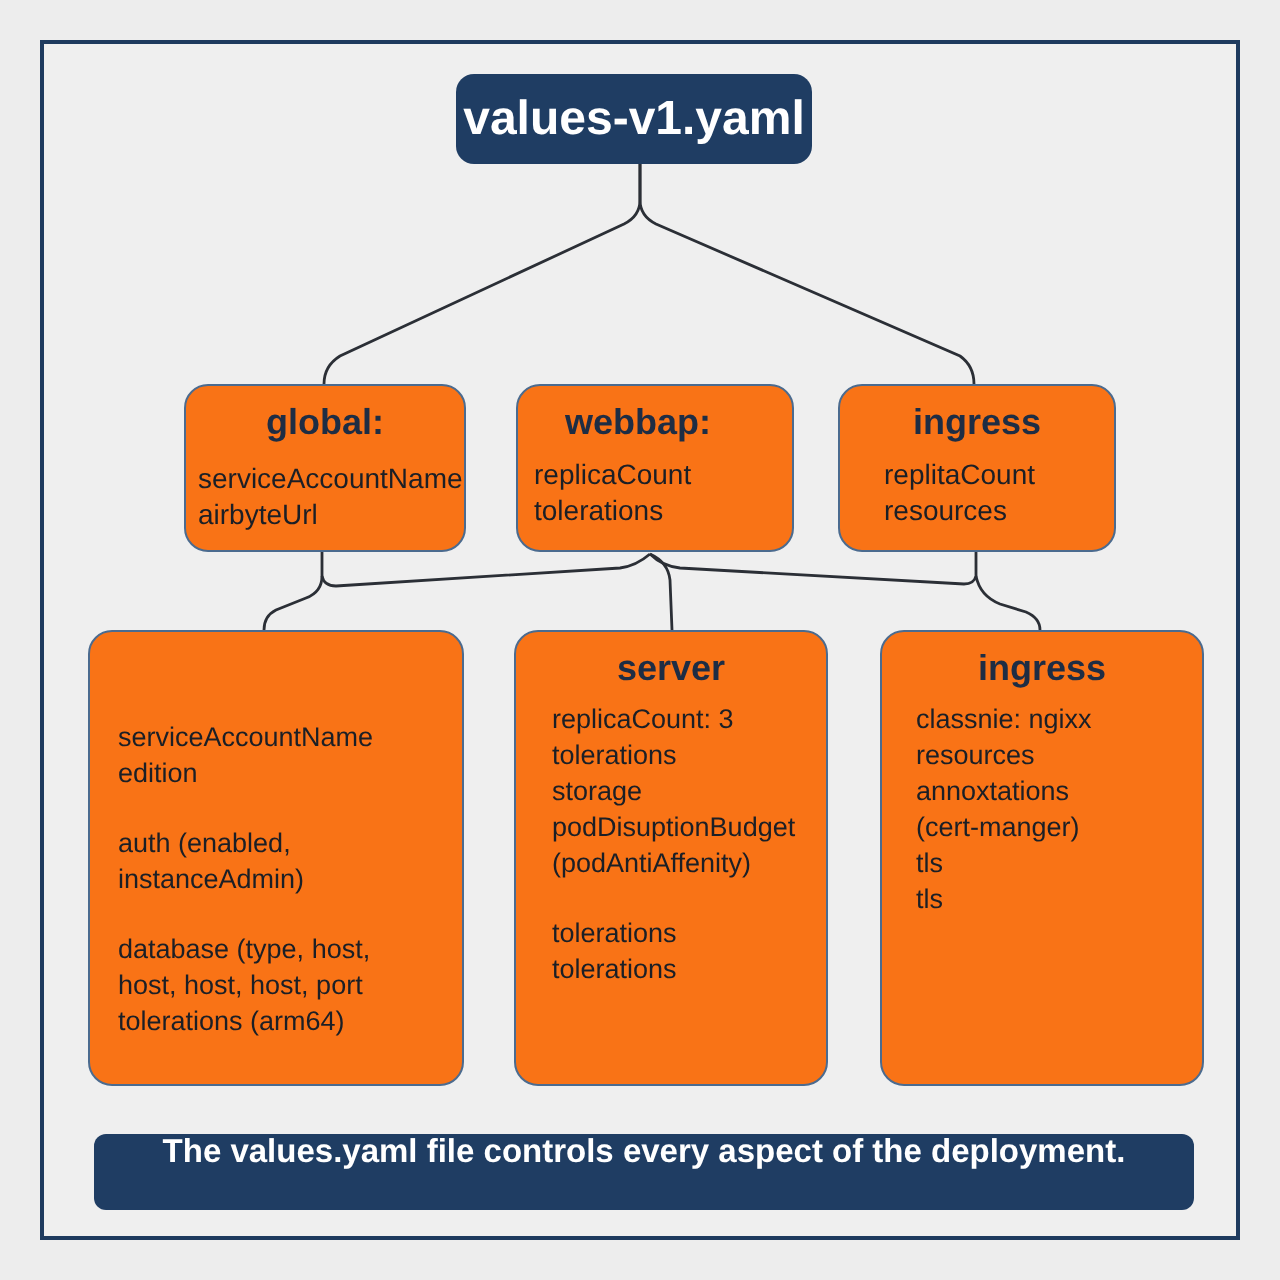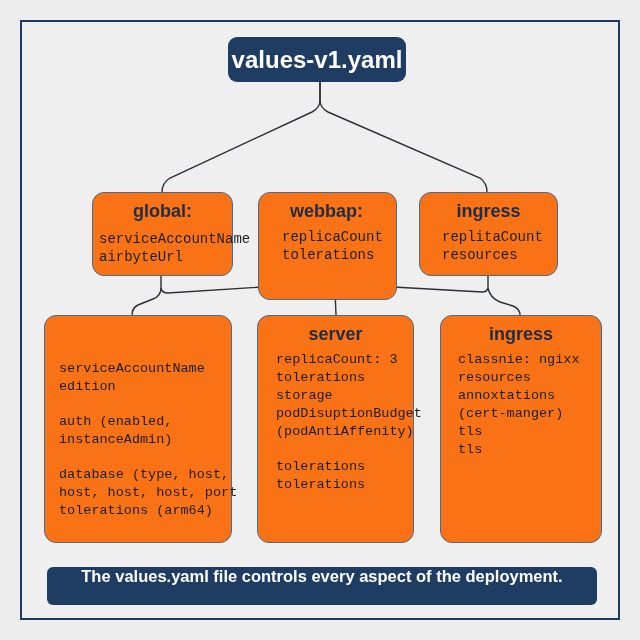--- a/index.html
+++ b/index.html
@@ -20,21 +20,21 @@
   }
   .root {
     position: absolute; left: 228px; top: 37px; width: 178px; height: 45px;
     background: #1f3d63; border-radius: 9px; color: #fff;
     font-weight: bold; font-size: 24px; display: flex; align-items: center; justify-content: center;
   }
   .title {
     font-weight: bold; font-size: 18px; color: #1e2d44; text-align: center;
     display: block;
   }
-  .items { display: block; font-size: 13.5px; line-height: 18px; color: #1b1f26; font-family: Liberation Mono, monospace; }
+  .items { display: block; font-size: 13.5px; line-height: 18px; color: #1b1f26; }
   .items span { display: block; white-space: nowrap; }
   .items span.gap { height: 17px; }
   .footer {
     position: absolute; left: 47px; top: 567px; width: 550px; height: 38px;
     background: #1f3d63; border-radius: 6px; color: #fff;
     font-weight: bold; font-size: 16.5px; display: flex; align-items: flex-start; justify-content: center;
     white-space: nowrap;
   }
 </style>
 </head>
@@ -61,21 +61,21 @@
 </div>
 
 <div class="node" style="left:92px; top:192px; width:141px; height:84px; padding:8px 0 0 6px;">
   <span class="title" style="margin-bottom:8px; text-align:center; padding-right:6px;">global:</span>
   <div class="items" style="font-size:14px;">
     <span>serviceAccountName</span>
     <span>airbyteUrl</span>
   </div>
 </div>
 
-<div class="node" style="left:258px; top:192px; width:139px; height:108px; padding:8px 0 0 23px;">
+<div class="node" style="left:258px; top:192px; width:139px; height:84px; padding:8px 0 0 8px;">
   <span class="title" style="margin-bottom:6px; margin-left:-25px;">webbap:</span>
   <div class="items" style="font-size:14px;">
     <span>replicaCount</span>
     <span>tolerations</span>
   </div>
 </div>
 
 <div class="node" style="left:419px; top:192px; width:139px; height:84px; padding:8px 0 0 22px;">
   <span class="title" style="margin-bottom:6px; margin-left:-22px;">ingress</span>
   <div class="items" style="font-size:14px;">

